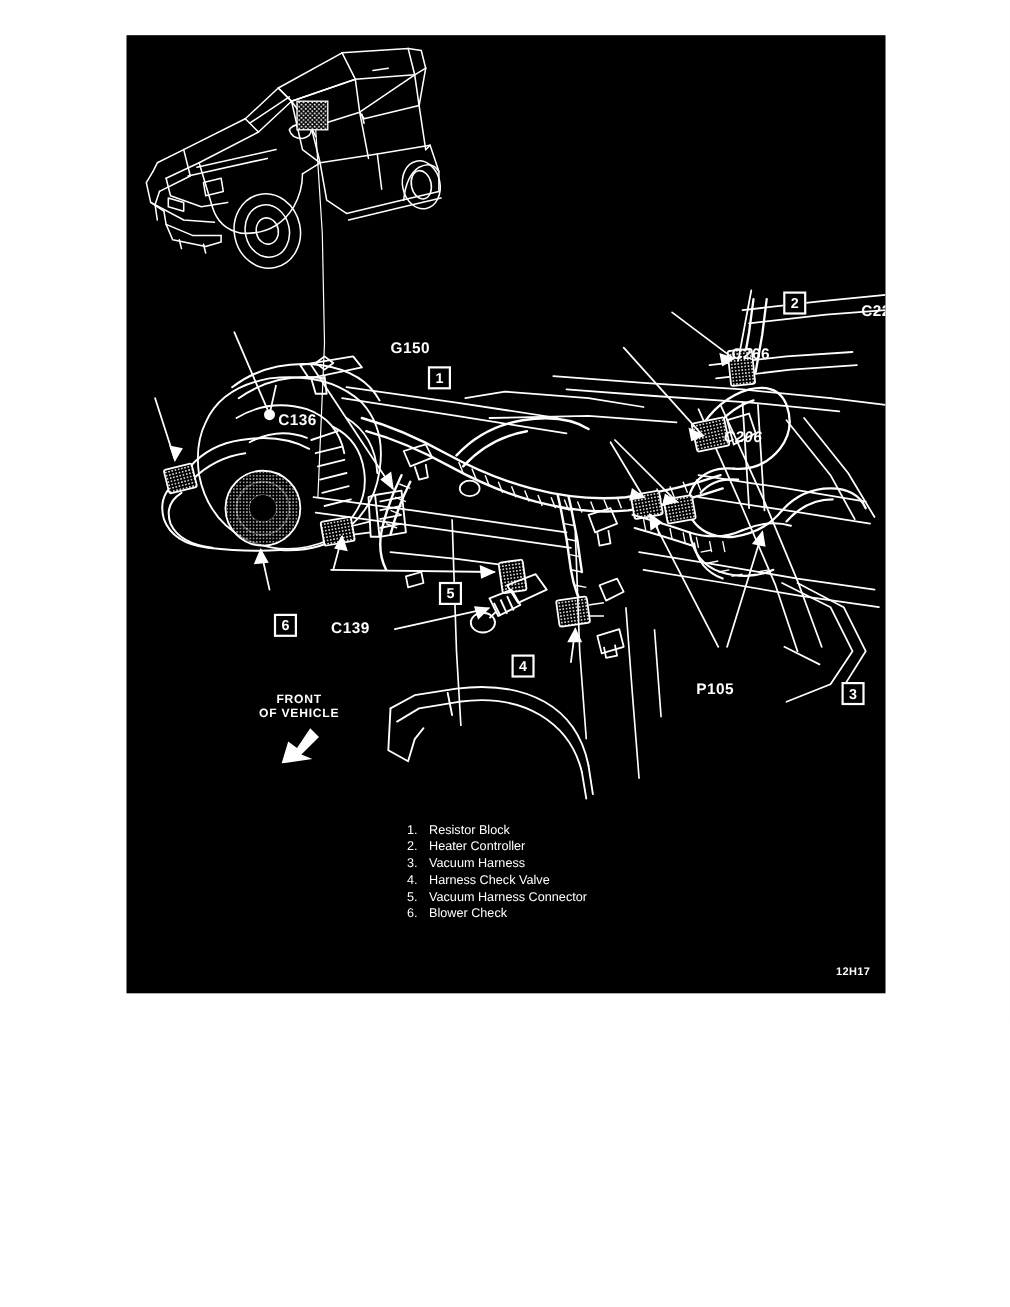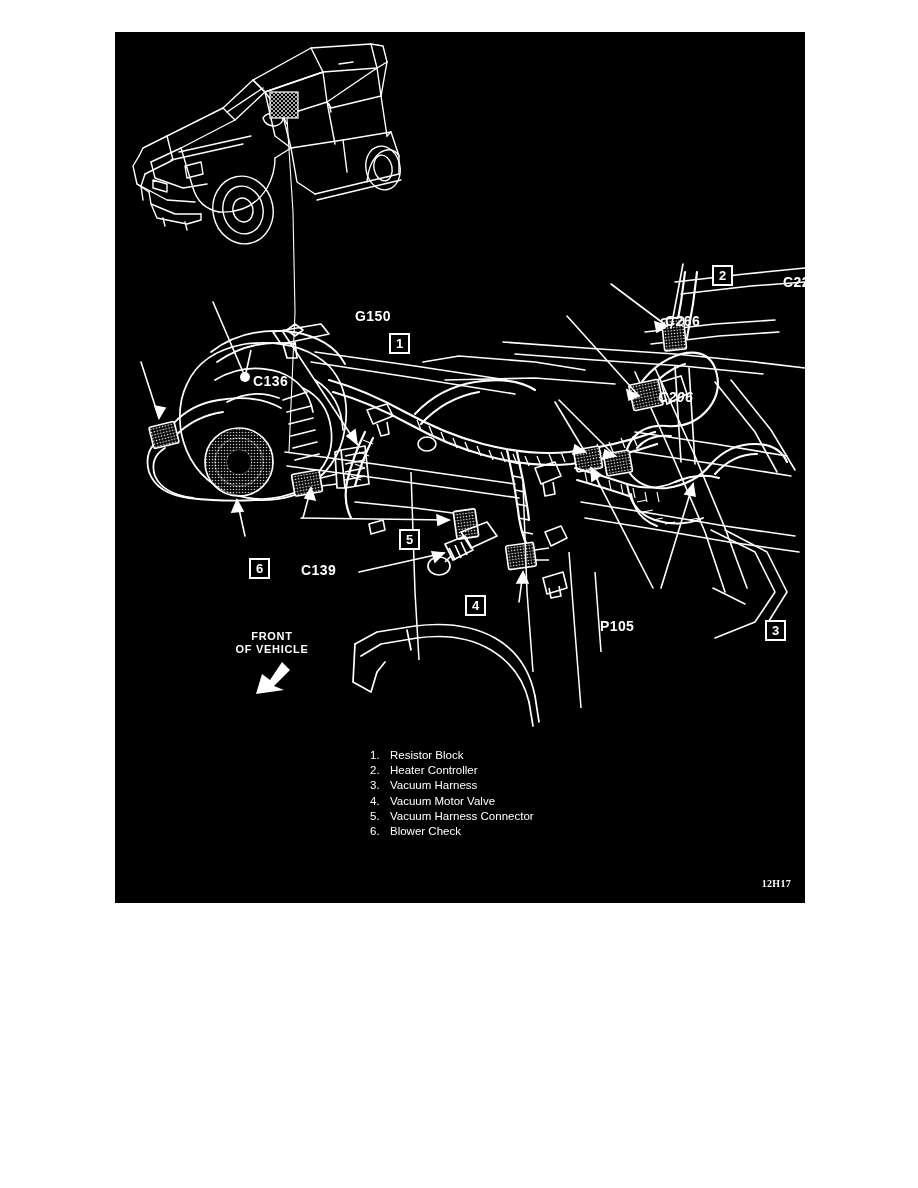--- a/index.html
+++ b/index.html
@@ -112,21 +112,21 @@
     flex: 0 0 20px;
   }
   .legend-text { flex: 0 0 auto; }
 
   
   #figure-code {
     position: absolute;
     right: 14px;
     bottom: 14px;
     color: #ffffff;
-    font-family: Liberation Serif, serif;
+    font-family: Liberation Sans, sans-serif;
     font-size: 10px;
     font-weight: bold;
     letter-spacing: 0.3px;
   }
 </style>
 </head>
 <body>
 
 <div id="page">
 
@@ -483,21 +483,21 @@
         <polygon points="578,452 570,462 580,464"></polygon>
       </g>
     </svg>
 
     <div class="conn-label" style="left:115px; top:342px;margin-left:23px;">C136</div>
     <div class="conn-label" style="left:203px; top:277px;margin-left:37px;">G150</div>
     <div class="conn-label" style="left:186px; top:531px;">C139</div>
     <div class="conn-label" style="left:550px; top:282px;">C266</div>
     <div class="conn-label" style="left:668px; top:243px;">C222</div>
     <div class="conn-label" style="left:543px; top:358px;font-style:italic;">C206</div>
-    <div class="conn-label" style="left:485px; top:587px;text-align:right;">P105</div>
+    <div class="conn-label" style="left:518px; top:587px;text-align:right;">P105</div>
 
     <div class="callout-box" style="left:274px; top:301px;">1</div>
     <div class="callout-box" style="left:597px; top:233px;">2</div>
     <div class="callout-box" style="left:650px; top:588px;">3</div>
     <div class="callout-box" style="left:350px; top:563px;">4</div>
     <div class="callout-box" style="left:284px; top:497px;">5</div>
     <div class="callout-box" style="left:134px; top:526px;">6</div>
 
     <div id="front-of-vehicle">
       <span class="fov-line">FRONT</span>
@@ -515,21 +515,21 @@
       <div class="legend-row">
         <span class="legend-num">2.</span>
         <span class="legend-text">Heater Controller</span>
       </div>
       <div class="legend-row">
         <span class="legend-num">3.</span>
         <span class="legend-text">Vacuum Harness</span>
       </div>
       <div class="legend-row">
         <span class="legend-num">4.</span>
-        <span class="legend-text">Vacuum Motor Valve</span>
+        <span class="legend-text">Harness Check Valve</span>
       </div>
       <div class="legend-row">
         <span class="legend-num">5.</span>
         <span class="legend-text">Vacuum Harness Connector</span>
       </div>
       <div class="legend-row">
         <span class="legend-num">6.</span>
         <span class="legend-text">Blower Check</span>
       </div>
     </div>

